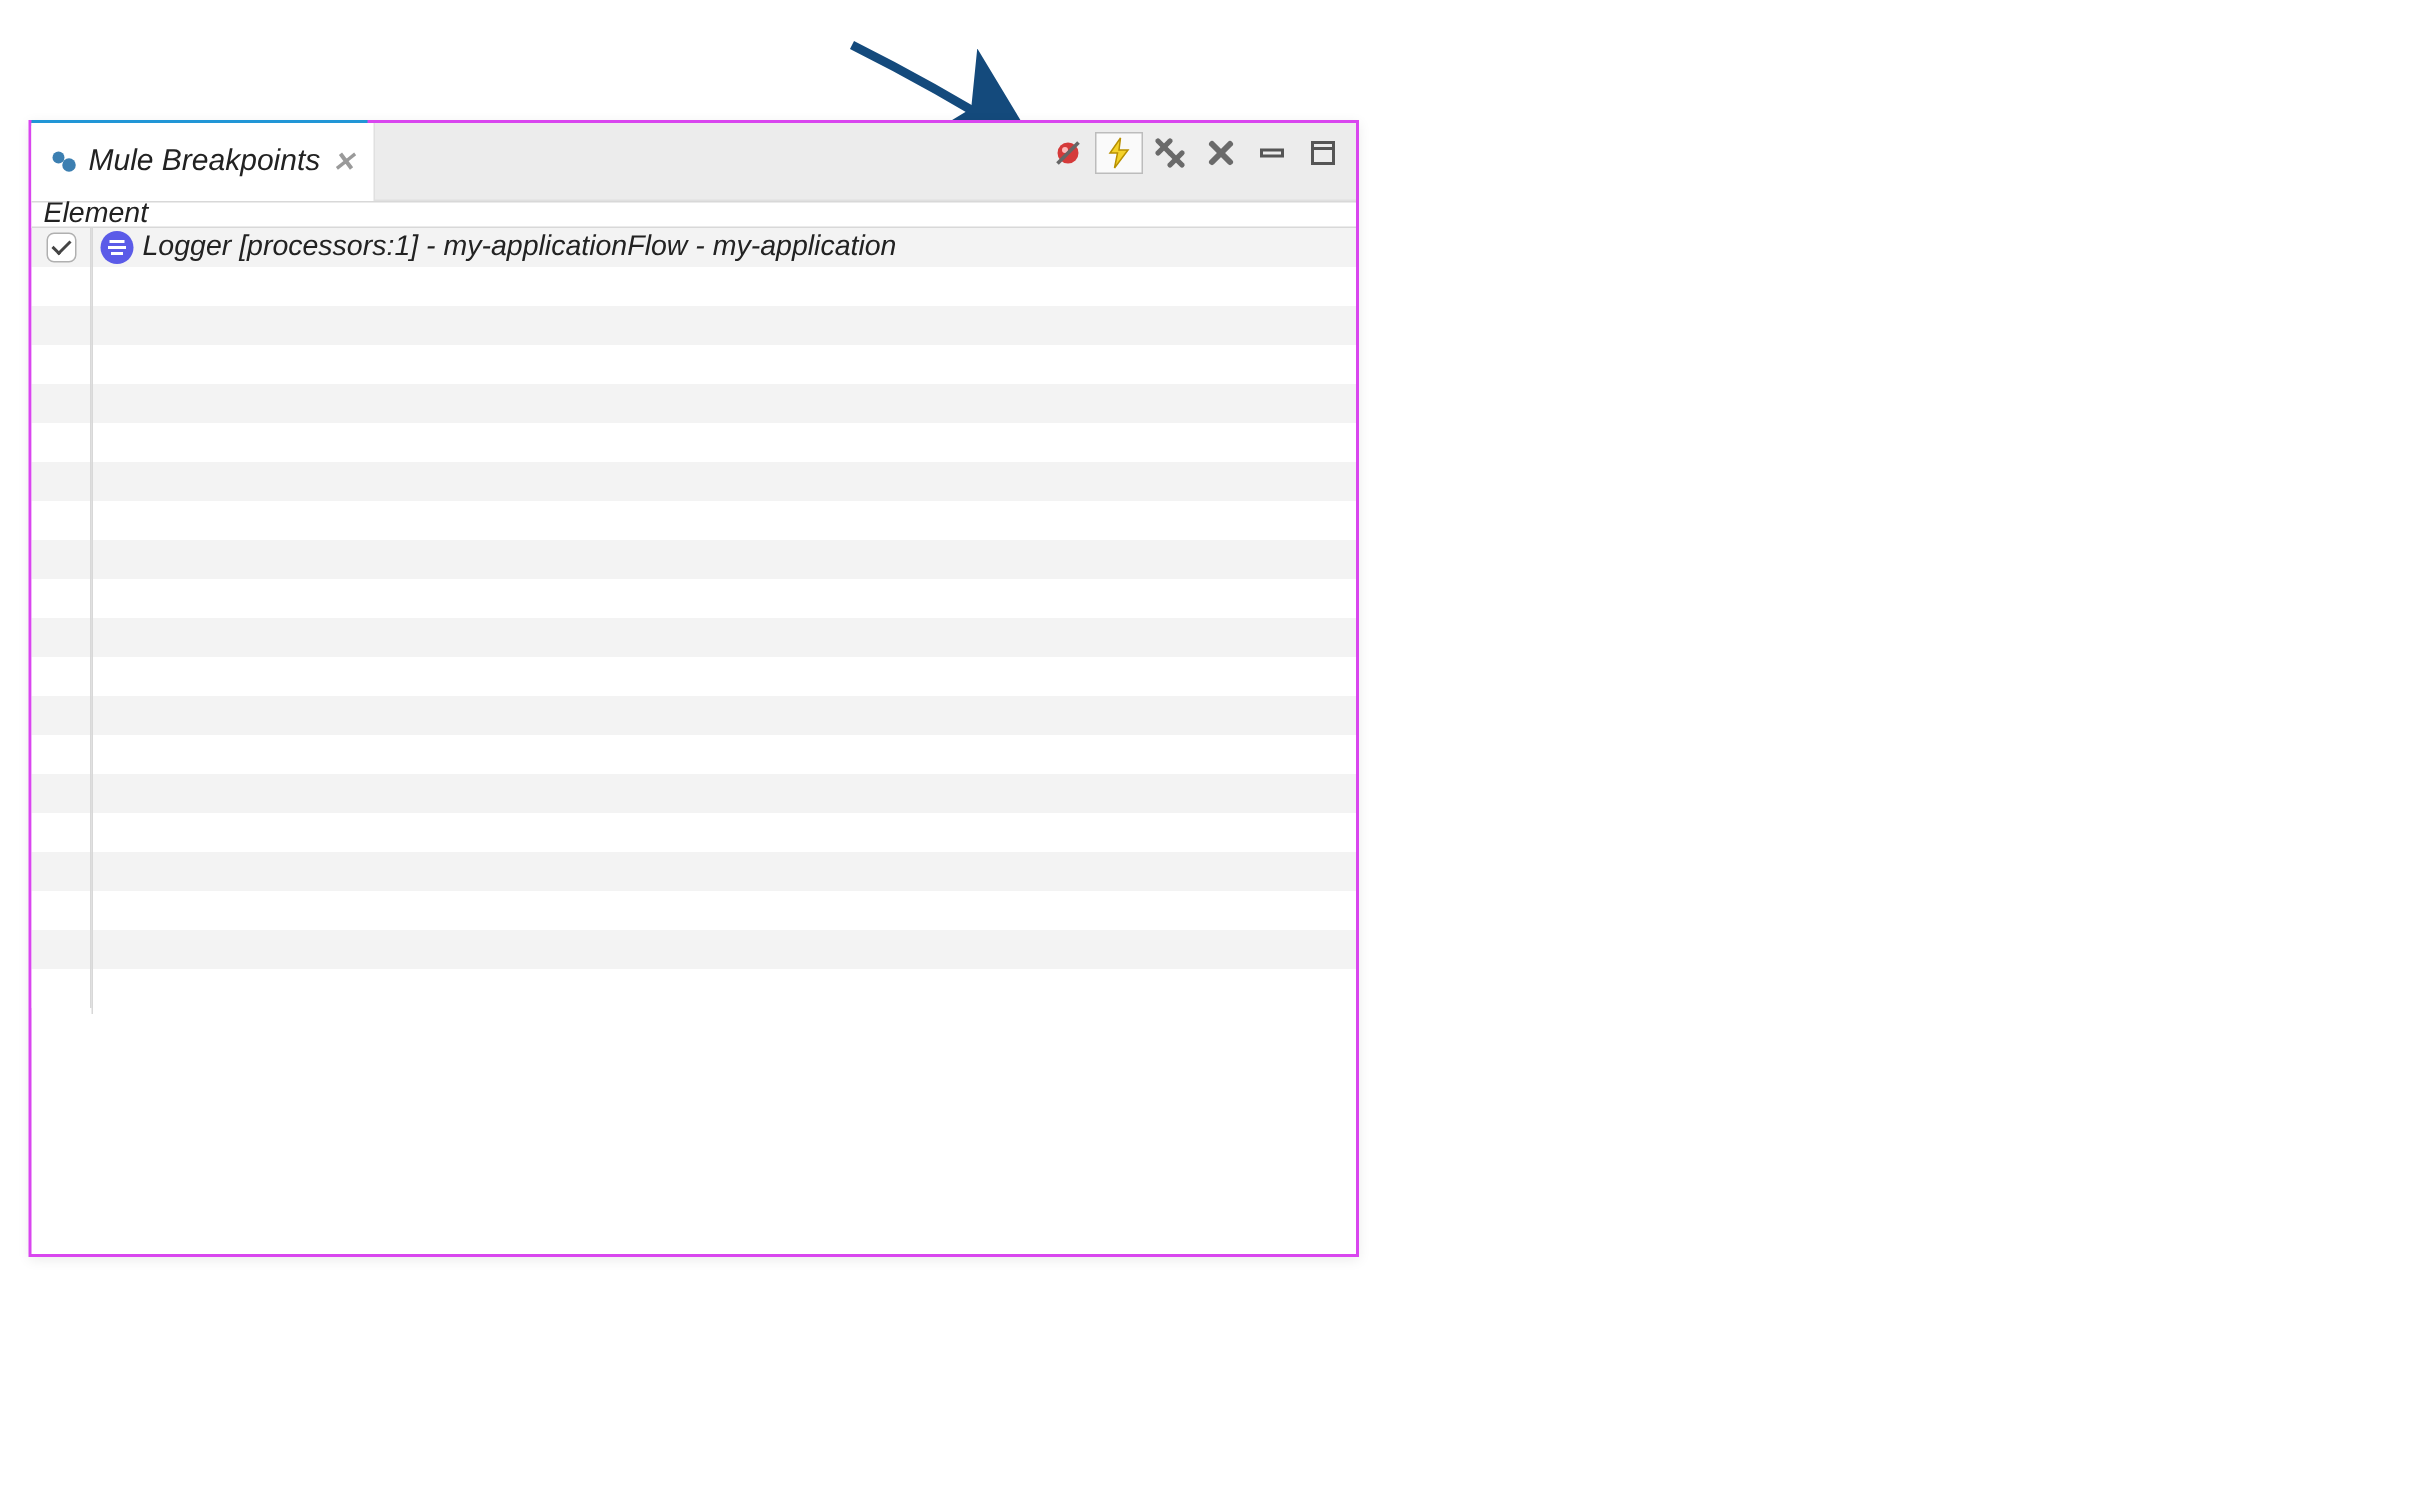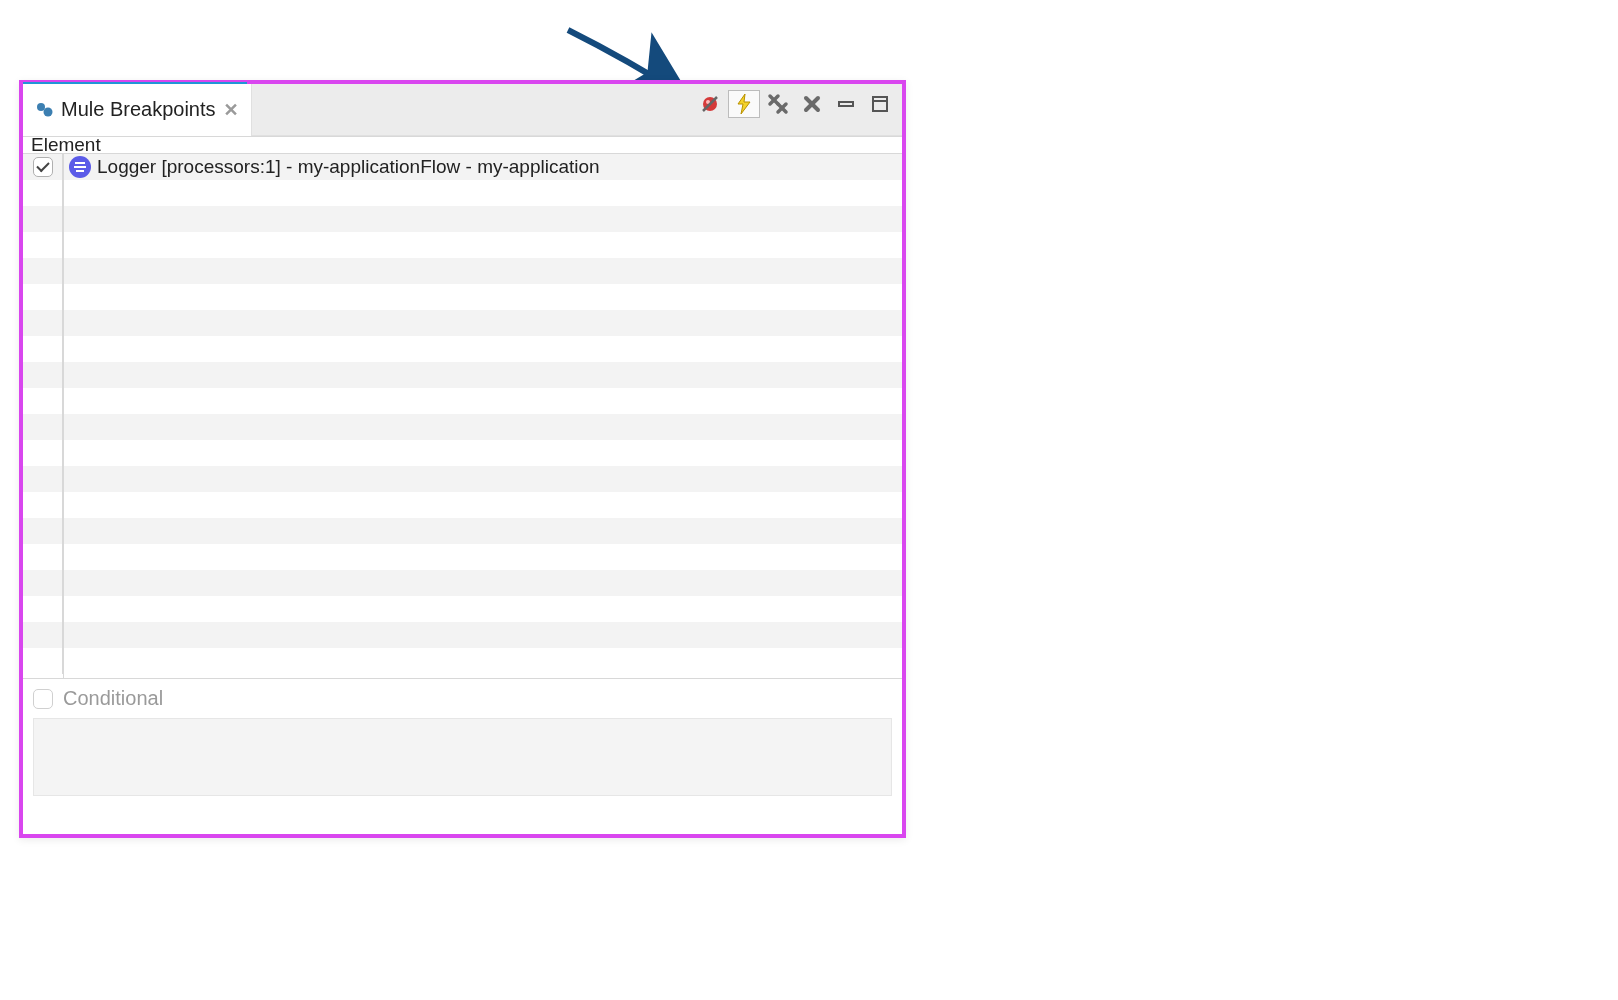--- a/index.html
+++ b/index.html
@@ -10,22 +10,23 @@
     height: 1000px;
     position: relative;
   }
   .panel {
     position: absolute;
     left: 19px;
     top: 80px;
     width: 887px;
     height: 758px;
     background: #ffffff;
-    border: 4px solid #d946ef;
+    border: 2px solid #d946ef;
     box-shadow: 0 2px 8px rgba(0,0,0,0.08);
+    font-style: italic;
   }
   .panel-top-stripe {
     position: absolute;
     top: -2px;
     left: 0;
     width: 224px;
     height: 4px;
     background: #2196d6;
   }
   .tabbar {
@@ -334,20 +335,13 @@
       <div class="row">
         <div class="row-checkbox-cell"></div>
         <div class="row-content-cell"></div>
       </div>
       <div class="row">
         <div class="row-checkbox-cell"></div>
         <div class="row-content-cell"></div>
       </div>
     </div>
 
-  <div class="bottom-section">
-    <div class="conditional-row">
-      <span class="checkbox disabled"></span>
-      <span>Conditional</span>
-    </div>
-    <div class="text-area"></div>
-  </div>
 </div>
 
 </body></html>

